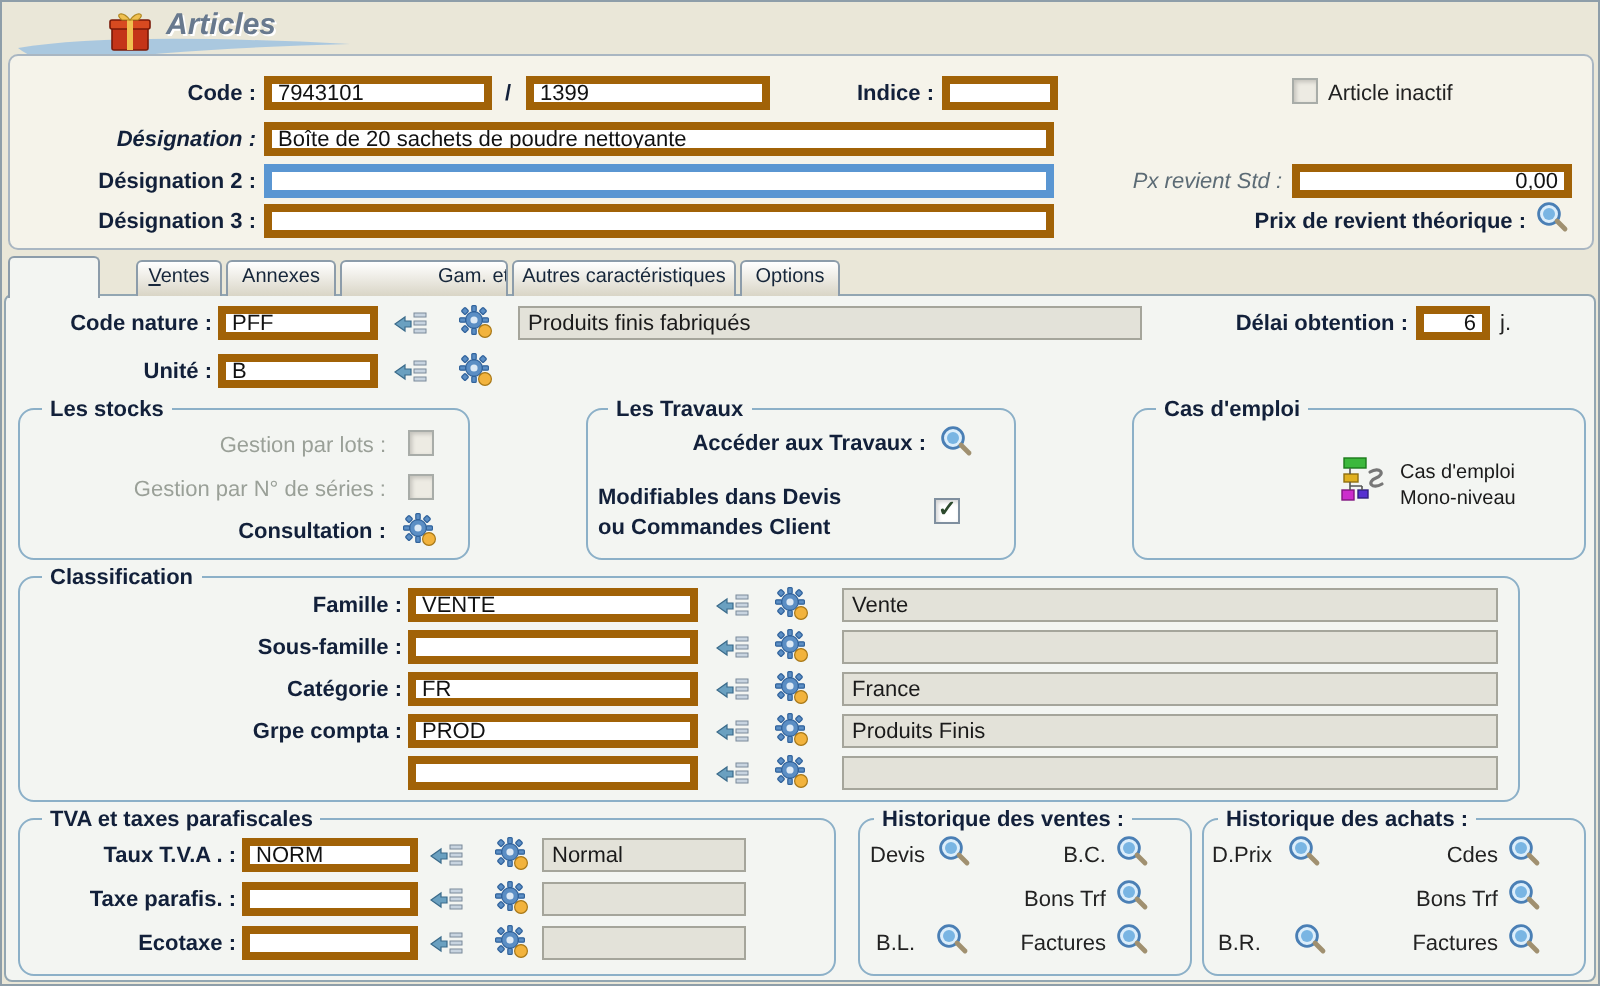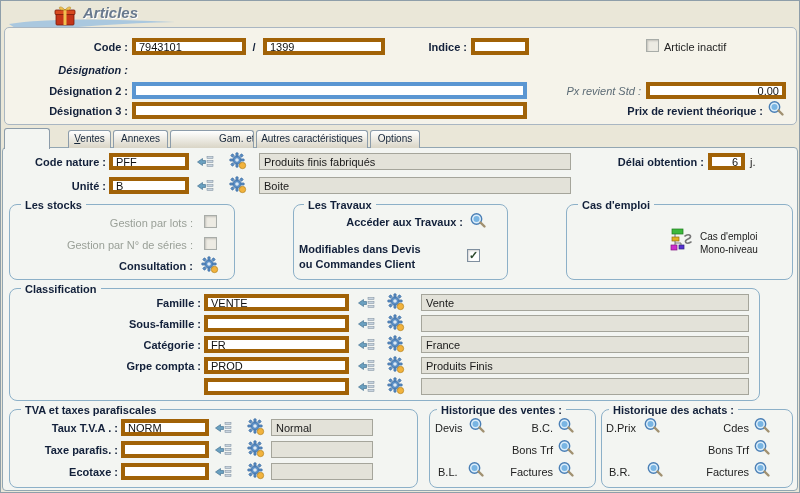--- a/index.html
+++ b/index.html
@@ -66,20 +66,21 @@
   <div class="lbl" style="left:40px;top:40px;width:87px;z-index:2;">Code :</div>
   <input class="inp" style="left: 131px; top: 37px; width: 114px; z-index: 2;" value="7943101">
   <div class="lbl" style="left:248px;top:40px;width:10px;text-align:center;z-index:2;">/</div>
   <input class="inp" style="left: 262px; top: 37px; width: 122px; z-index: 2;" value="1399">
   <div class="lbl" style="left:400px;top:40px;width:66px;z-index:2;">Indice :</div>
   <input class="inp" style="left: 470px; top: 37px; width: 58px; z-index: 2;" value="">
   <div class="cb dis" style="left:645px;top:38px;z-index:2;"></div>
   <div class="lbl plain left" style="left:663px;top:40px;z-index:2;">Article inactif</div>
 
   <div class="lbl" style="left:20px;top:63px;width:107px;z-index:2;font-style:italic;">Désignation :</div>
+  <input class="inp" style="left: 131px; top: 60px; width: 395px; z-index: 2;" value="Boîte de 20 sachets de poudre nettoyante">
 
   <div class="lbl" style="left:20px;top:84px;width:107px;z-index:2;">Désignation 2 :</div>
   <input class="inp focus" style="left: 131px; top: 81px; width: 395px; z-index: 2;" value="">
   <div class="lbl ital" style="left:540px;top:84px;width:100px;z-index:2;">Px revient Std :</div>
   <input class="inp right" style="left: 645px; top: 81px; width: 140px; z-index: 2;" value="0,00">
 
   <div class="lbl" style="left:20px;top:104px;width:107px;z-index:2;">Désignation 3 :</div>
   <input class="inp" style="left: 131px; top: 101px; width: 395px; z-index: 2;" value="">
   <div class="lbl" style="left:600px;top:104px;width:162px;z-index:2;">Prix de revient théorique :</div>
   <span class="icon" style="left:766px;top:99px;z-index:2;">
@@ -163,21 +164,20 @@
           <rect x="12.2" y="6.9" width="3" height="2.2" rx="0.5"></rect>
         <rect x="2.2" y="2.2" width="2.6" height="2.6" rx="0.5" transform="rotate(45 3.5 3.5)"></rect>
         <rect x="11.2" y="2.2" width="2.6" height="2.6" rx="0.5" transform="rotate(45 12.5 3.5)"></rect>
         <rect x="2.2" y="11.2" width="2.6" height="2.6" rx="0.5" transform="rotate(45 3.5 12.5)"></rect>
         <rect x="11.2" y="11.2" width="2.6" height="2.6" rx="0.5" transform="rotate(45 12.5 12.5)"></rect>
       </g>
       <circle cx="8" cy="8" r="1.8" fill="#dce9f5"></circle>
       <circle cx="13.5" cy="13.5" r="3.2" fill="#f2b33d" stroke="#a87818" stroke-width="0.6"></circle>
     </svg>
   </span>
-  <div class="ro" style="left:258px;top:176px;width:312px;z-index:2;">Boite</div>
 
   <div class="grp" style="left:8px;top:203px;width:224px;height:74px;z-index:2;"></div>
   <div class="gtitle" style="left:20px;top:198px;">Les stocks</div>
   <div class="lbl dis" style="left:30px;top:216px;width:162px;z-index:3;">Gestion par lots :</div>
   <div class="cb dis" style="left:203px;top:214px;z-index:3;"></div>
   <div class="lbl dis" style="left:22px;top:238px;width:170px;z-index:3;">Gestion par N° de séries :</div>
   <div class="cb dis" style="left:203px;top:236px;z-index:3;"></div>
   <div class="lbl" style="left:92px;top:259px;width:100px;z-index:3;">Consultation :</div>
   <span class="icon" style="left:200px;top:255px;z-index:3;">
     <svg width="18" height="18" viewBox="0 0 18 18">

